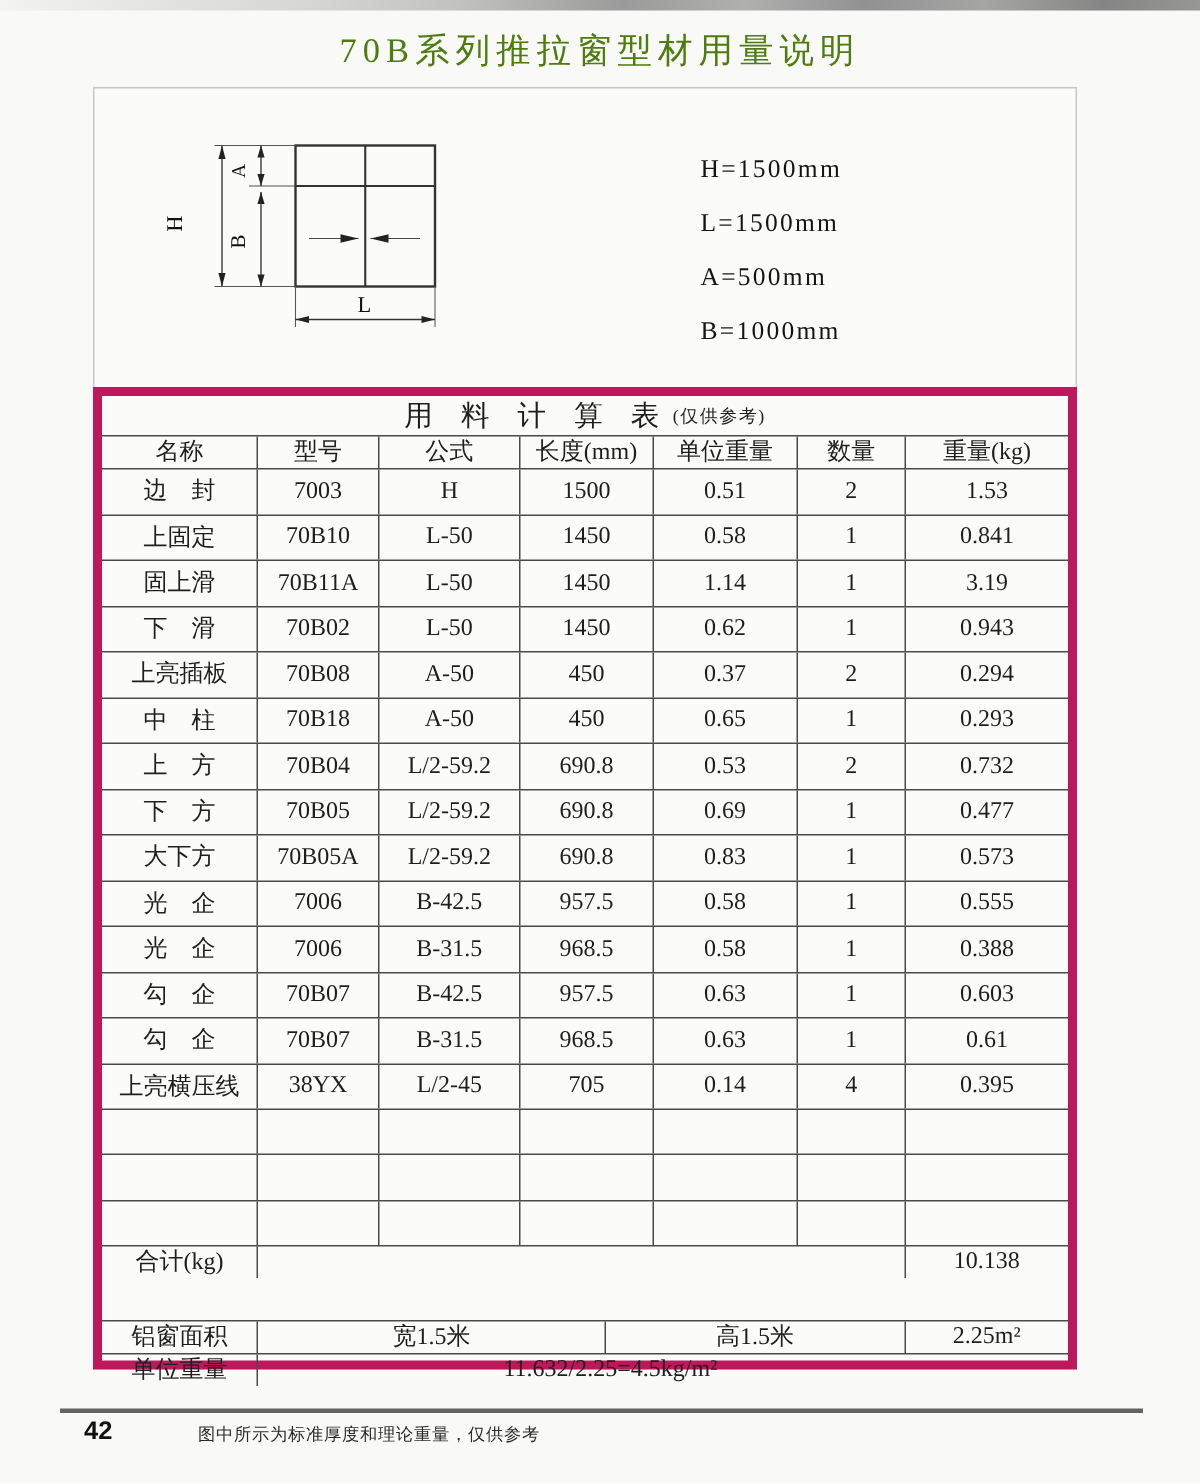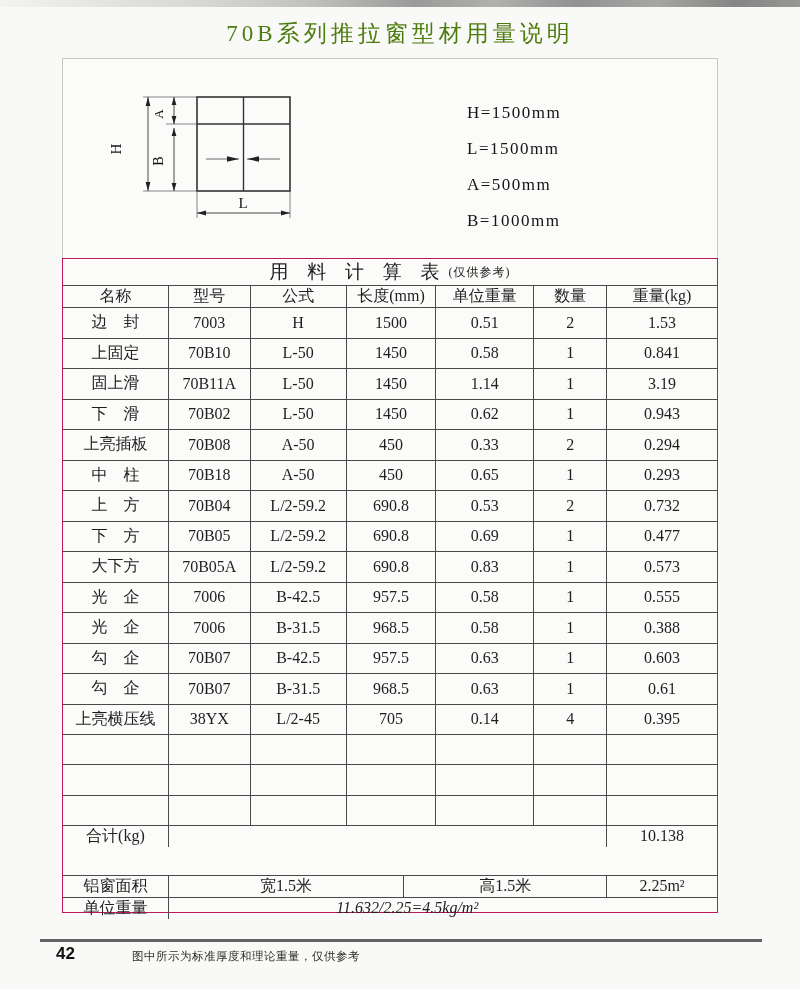--- a/index.html
+++ b/index.html
@@ -22,21 +22,21 @@
     position:absolute; left:62px; top:58px; width:654px; height:853px;
     border:1px solid #c7c7c4; background:#fbfbfa;
   }
   
   .diagram-area { position:absolute; top:0; left:0; right:0; height:200px; }
   .diagram-svg { position:absolute; left:38px; top:28px; }
   .dim-text { position:absolute; left:404px; top:36px; font-size:17px; letter-spacing:1.5px; line-height:36px; color:#141414; }
   
   .table-section {
     position:absolute; top:199px; left:-1px; right:-1px; bottom:-1px;
-    border:1px solid #be185d; background:#fbfbfa;
+    border:6px solid #be185d; background:#fbfbfa;
     display:flex; flex-direction:column;
   }
   .row-title {
     height:30px; display:flex; align-items:center; justify-content:center;
     font-size:19px;
   }
   .row-title .t-main { letter-spacing:7px; }
   .row-title .t-note { font-size:12px; letter-spacing:1px; margin-left:2px; }
   .trow { display:grid; border-top:1px solid #4a4a4a; }
   .grid7 { grid-template-columns:16.03% 12.52% 14.66% 13.74% 14.96% 11.15% auto; }
@@ -46,21 +46,21 @@
     font-size:16px; white-space:nowrap;
   }
   .trow > div:first-child { border-left:none; }
   .hrow { height:32px; }
   .drow { height:29.5px; }
   .erow { height:29.3px; }
   .srow { height:29.8px; }
   .sum-grid  { grid-template-columns:16.03% 67.0% auto; }
   .area-grid { grid-template-columns:16.03% 36.0% 31.0% auto;margin-top:28px; }
   .unit-grid { grid-template-columns:16.03% auto; }
-  .unit-grid > div:last-child { padding-right:13%;font-style:italic; }
+  .unit-grid > div:last-child { padding-right:13%; }
   
   .footer-rule { position:absolute; left:40px; top:939px; width:722px; height:3px; background:#636363; }
   .page-number {
     position:absolute; left:56px; top:944px;
     font-family:"Liberation Sans","DejaVu Sans",sans-serif;
     font-weight:bold; font-size:17px; color:#111;
   }
   .footer-note {
     position:absolute; left:100px; top:949px;
     font-family:"Liberation Sans","DejaVu Sans",sans-serif;
@@ -187,21 +187,21 @@
     <div>1450</div>
     <div>0.62</div>
     <div>1</div>
     <div>0.943</div>
   </div>
           <div class="trow grid7 drow">
     <div>上亮插板</div>
     <div>70B08</div>
     <div>A-50</div>
     <div>450</div>
-    <div>0.33</div>
+    <div>0.37</div>
     <div>2</div>
     <div>0.294</div>
   </div>
           <div class="trow grid7 drow">
     <div>中　柱</div>
     <div>70B18</div>
     <div>A-50</div>
     <div>450</div>
     <div>0.65</div>
     <div>1</div>

